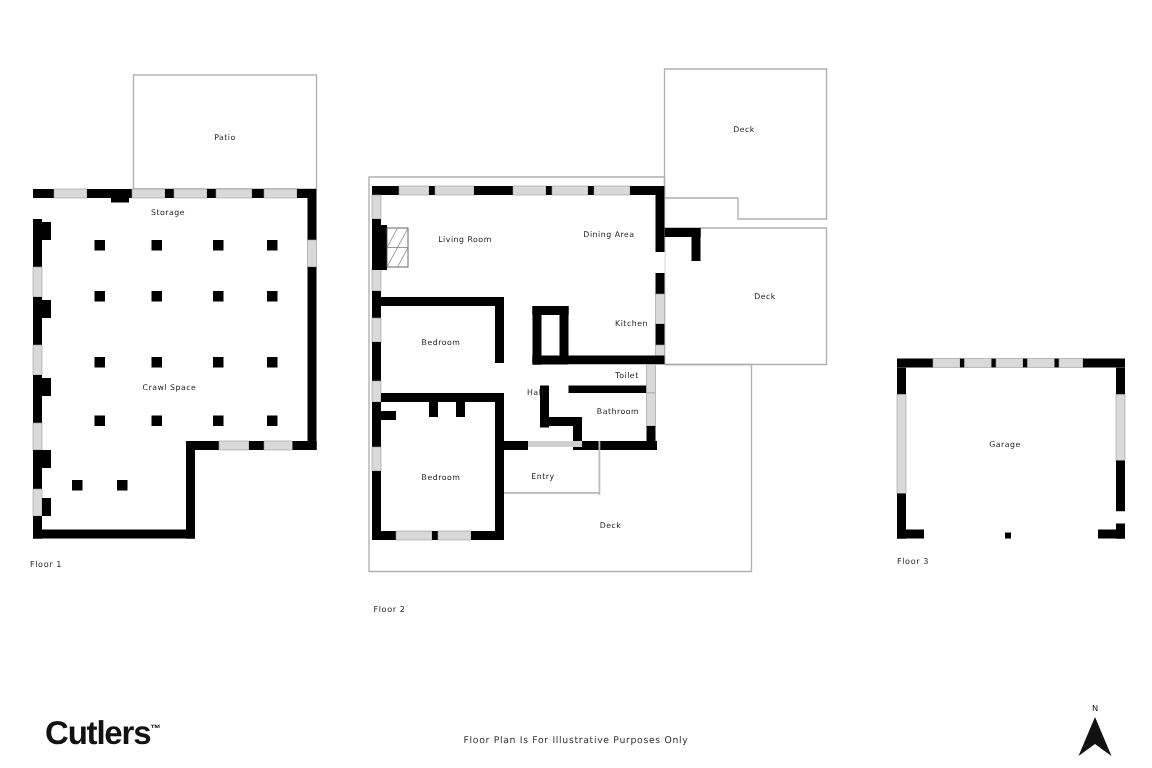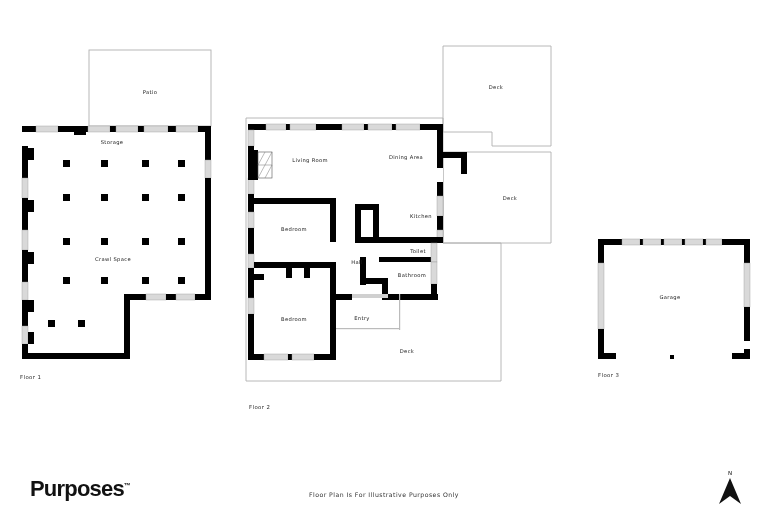--- a/index.html
+++ b/index.html
@@ -352,17 +352,17 @@
 <div class="room-label" style="left:294px; top:319px;">Bedroom</div>
 <div class="room-label" style="left:362px; top:318px;">Entry</div>
 <div class="room-label" style="left:407px; top:351px;">Deck</div>
 <div class="room-label" style="left:496px; top:87px;">Deck</div>
 <div class="room-label" style="left:510px; top:198px;">Deck</div>
 <div class="floor-label" style="left:249px; top:404px;">Floor 2</div>
 
 <div class="room-label" style="left:670px; top:297px;">Garage</div>
 <div class="floor-label" style="left:598px; top:372px;">Floor 3</div>
 
-<div class="logo"><span>Purposes</span><span class="tm">™</span></div>
+<div class="logo"><span>Cutlers</span><span class="tm">™</span></div>
 <div class="disclaimer">Floor Plan Is For Illustrative Purposes Only</div>
 <div class="north">
   <span class="n-letter">N</span>
 </div>
 
 </body></html>

